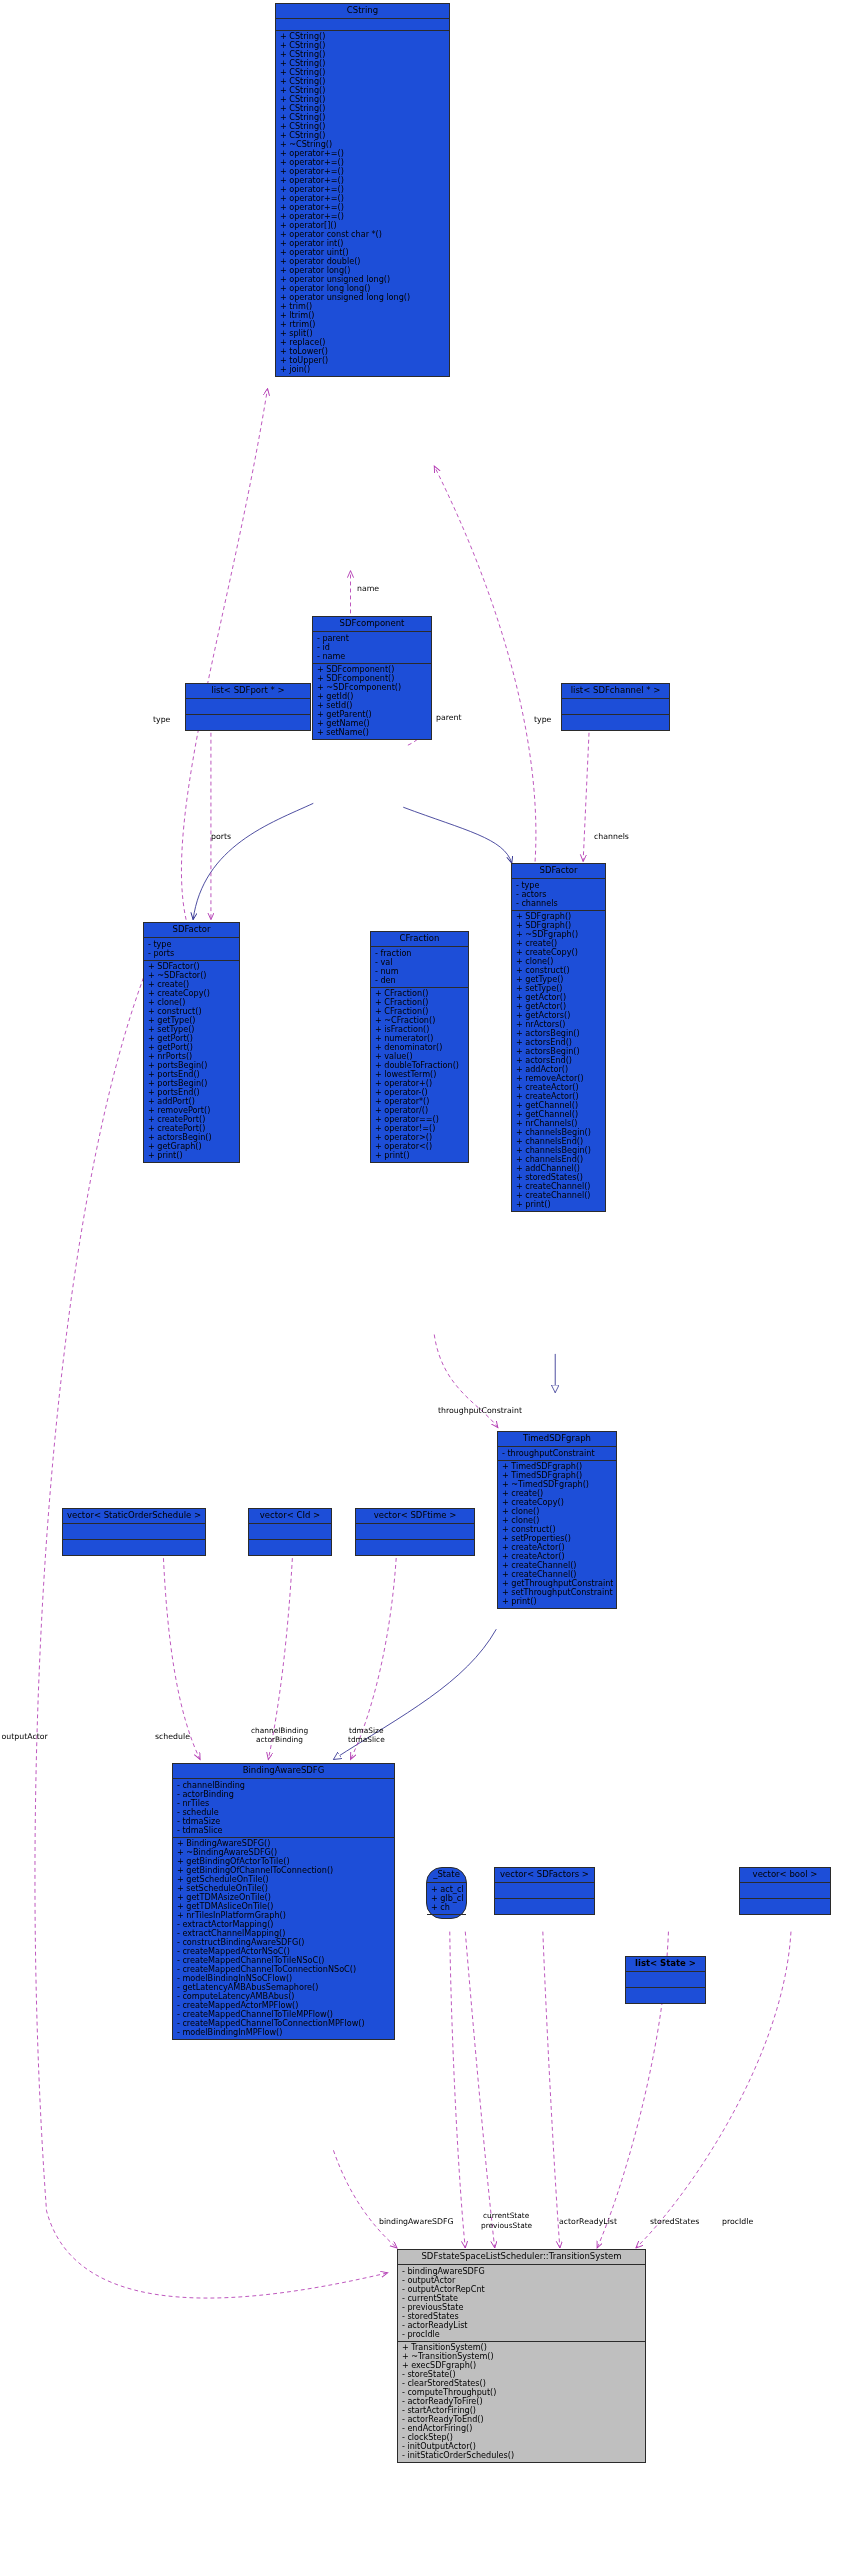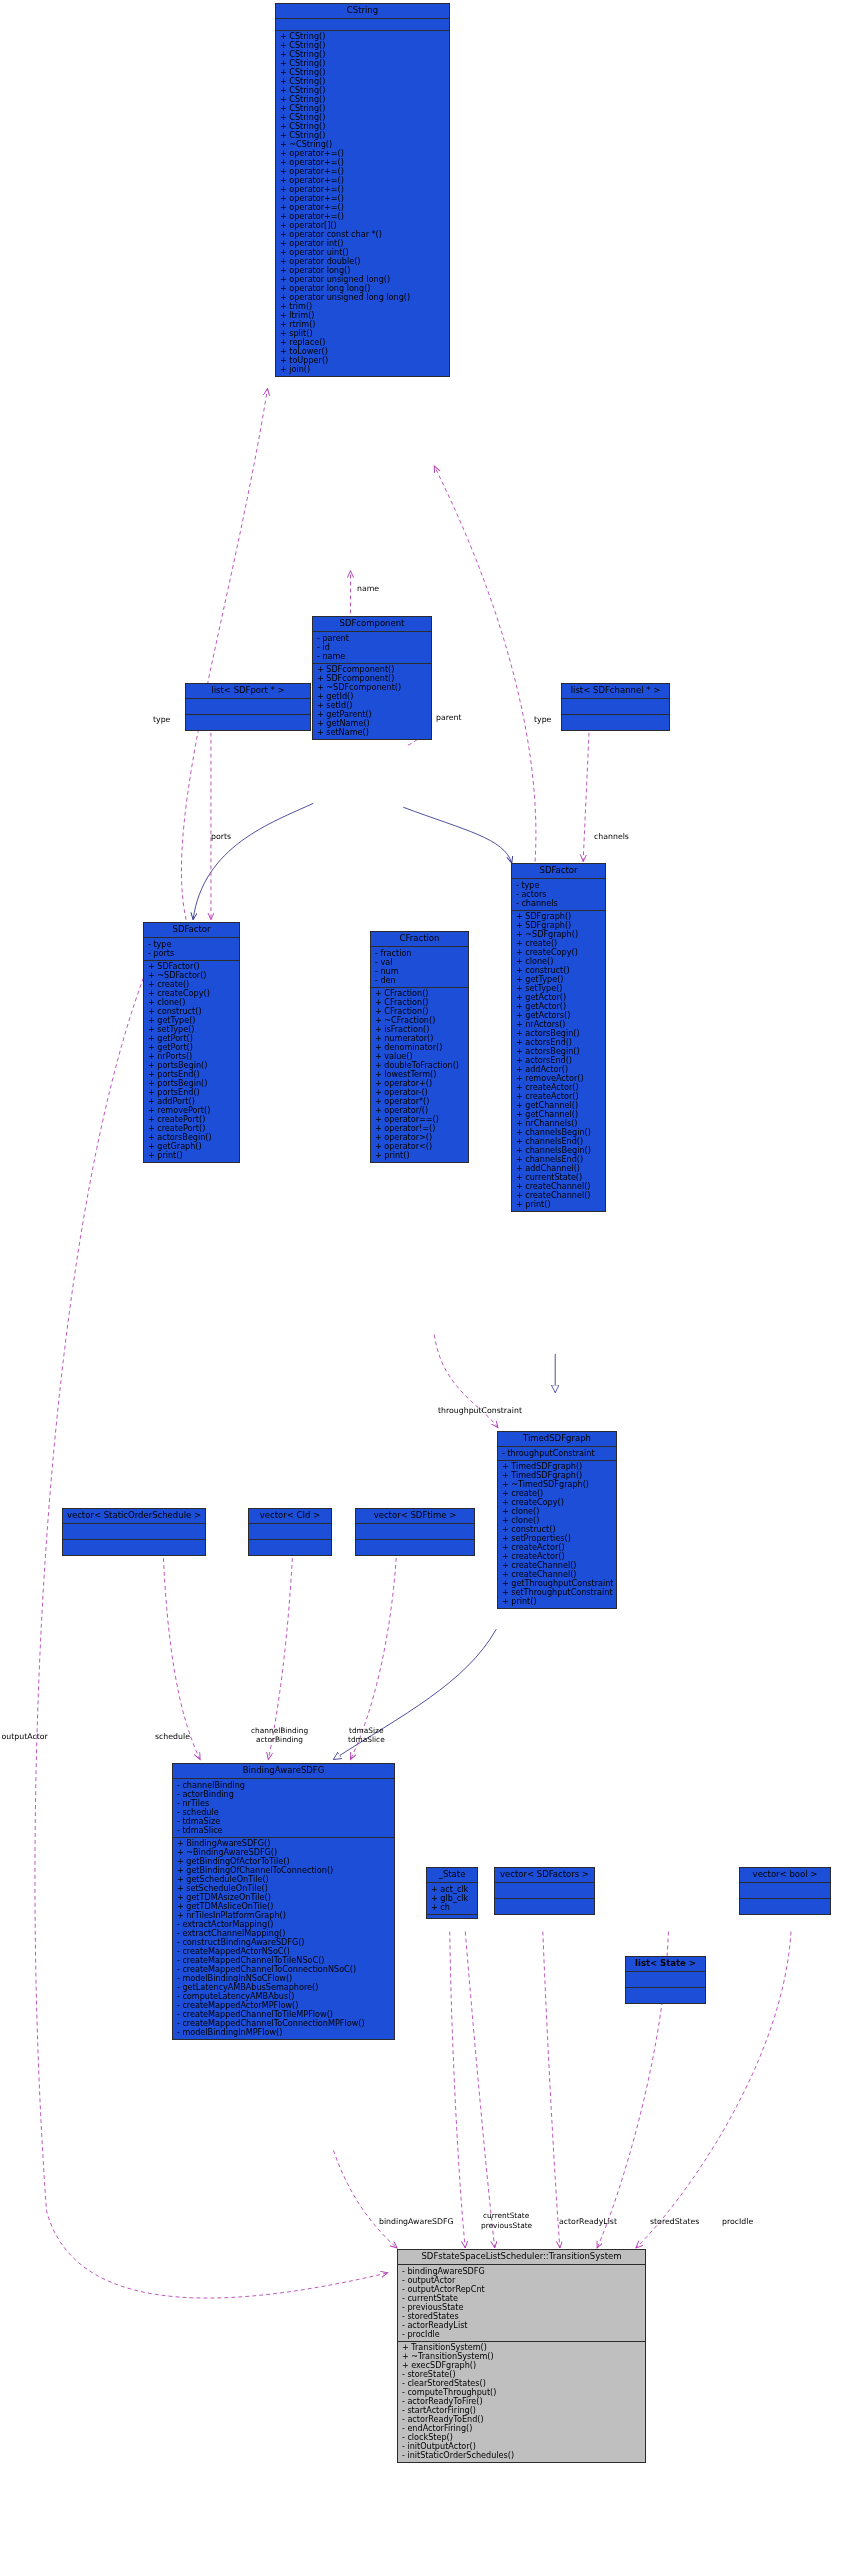--- a/index.html
+++ b/index.html
@@ -300,21 +300,21 @@
         <div class="row">+ createActor()</div>
         <div class="row">+ createActor()</div>
         <div class="row">+ getChannel()</div>
         <div class="row">+ getChannel()</div>
         <div class="row">+ nrChannels()</div>
         <div class="row">+ channelsBegin()</div>
         <div class="row">+ channelsEnd()</div>
         <div class="row">+ channelsBegin()</div>
         <div class="row">+ channelsEnd()</div>
         <div class="row">+ addChannel()</div>
-        <div class="row">+ currentState()</div>
+        <div class="row">+ storedStates()</div>
         <div class="row">+ createChannel()</div>
         <div class="row">+ createChannel()</div>
         <div class="row">+ print()</div>
       </div>
   </div>
 
   <div class="node" style="left:497px; top:1431px; width:120px;">
     <div class="title">TimedSDFgraph</div>
     <div class="attrs">
         <div class="row">- throughputConstraint</div>
@@ -386,21 +386,21 @@
         <div class="row">- modelBindingInNSoCFlow()</div>
         <div class="row">- getLatencyAMBAbusSemaphore()</div>
         <div class="row">- computeLatencyAMBAbus()</div>
         <div class="row">- createMappedActorMPFlow()</div>
         <div class="row">- createMappedChannelToTileMPFlow()</div>
         <div class="row">- createMappedChannelToConnectionMPFlow()</div>
         <div class="row">- modelBindingInMPFlow()</div>
       </div>
   </div>
 
-  <div class="node" style="left:426px; top:1867px; width:52px;">
+  <div class="node" style="left:426px; top:1867px; width:41px;border-radius:16px;">
     <div class="title">_State</div>
     <div class="attrs">
         <div class="row">+ act_clk</div>
         <div class="row">+ glb_clk</div>
         <div class="row">+ ch</div>
       </div>
     <div class="ops"></div>
   </div>
 
   <div class="node compact" style="left:494px; top:1867px; width:101px;">

